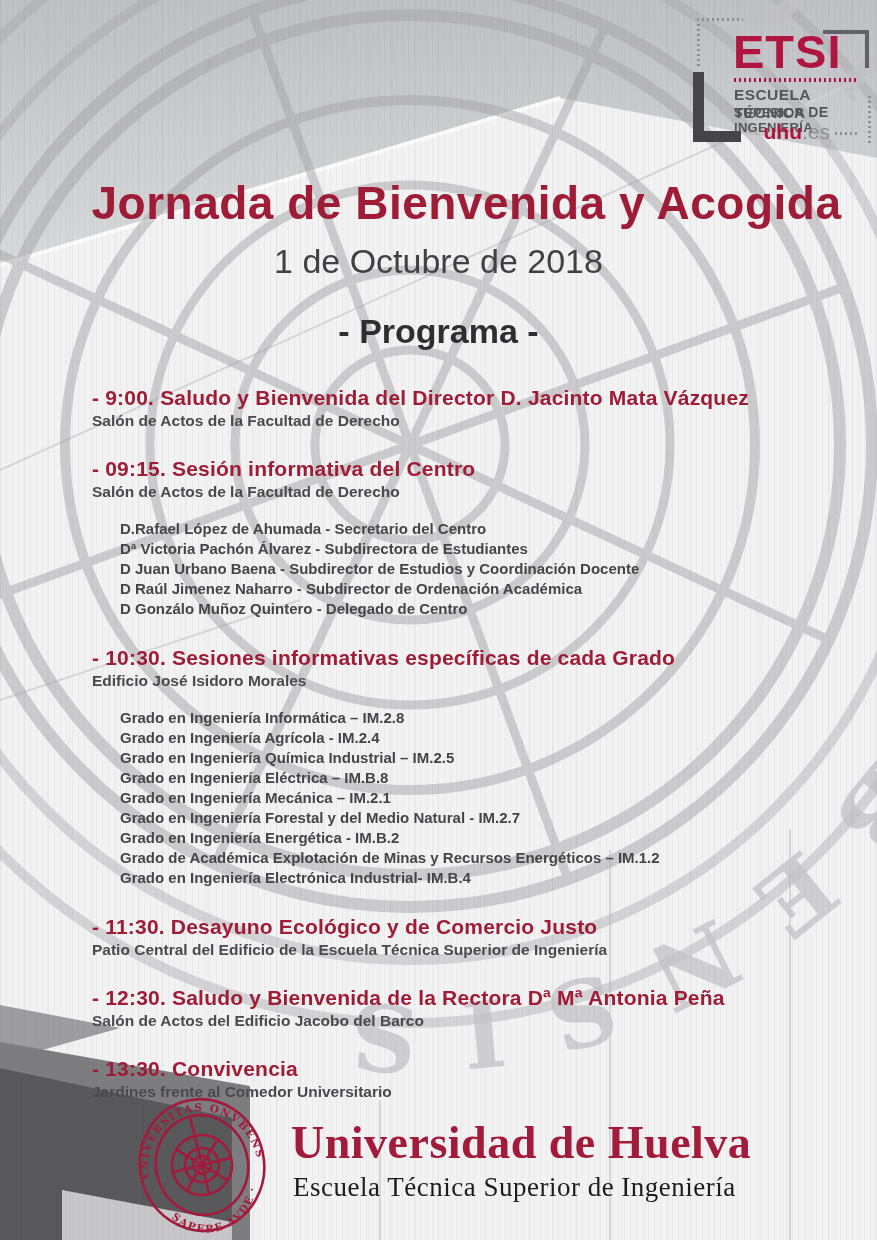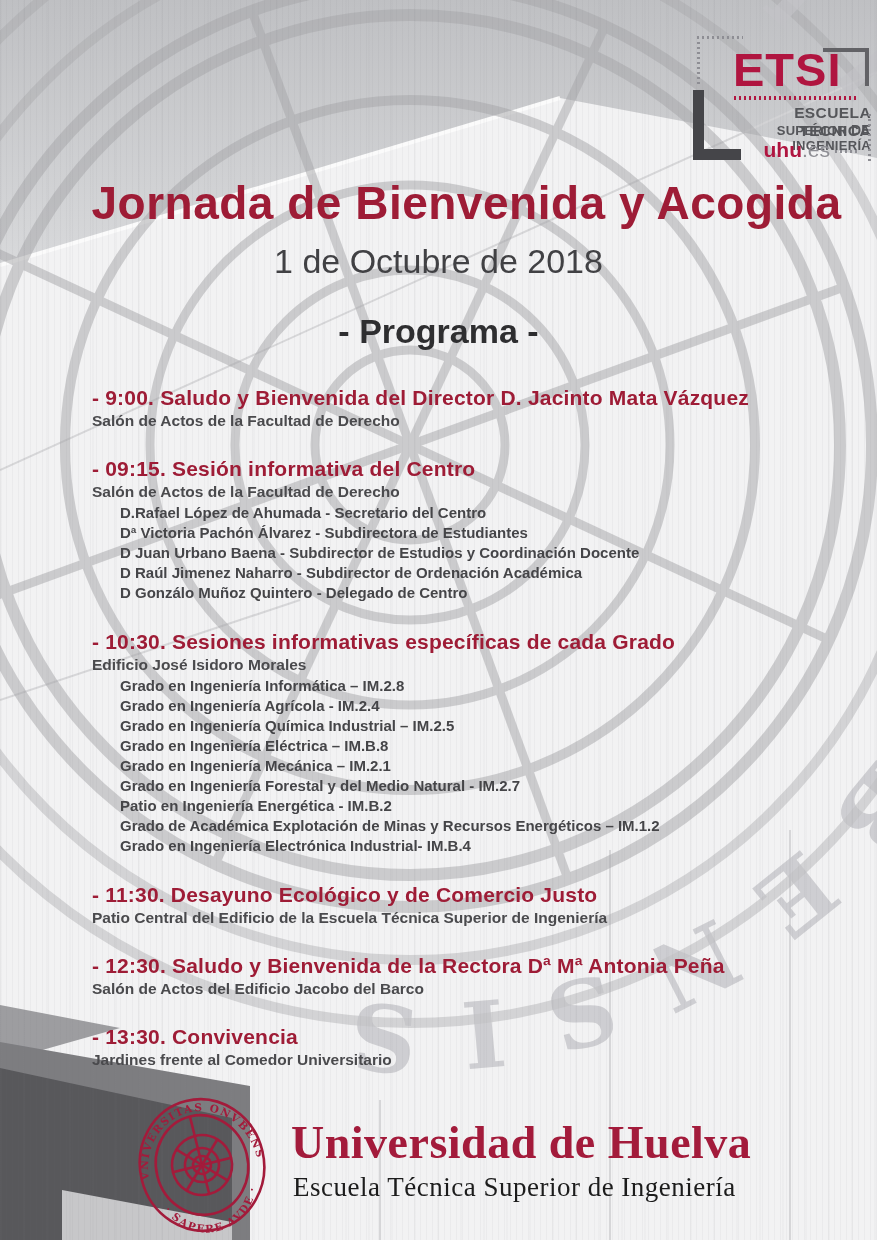--- a/index.html
+++ b/index.html
@@ -9,21 +9,21 @@
 
   
   .bg { position:absolute; inset:0; z-index:0; }
   .texture { position:absolute; inset:0; z-index:1; pointer-events:none;
     background:
       repeating-linear-gradient(90deg, rgba(110,110,116,0.055) 0 1px, rgba(0,0,0,0) 1px 6px),
       repeating-linear-gradient(90deg, rgba(130,130,136,0.045) 0 2px, rgba(0,0,0,0) 2px 23px);
   }
 
   
-  .etsi-logo { position:absolute; top:28px; right:6px; width:176px; height:134px; z-index:3;text-align:right; }
+  .etsi-logo { position:absolute; top:10px; right:6px; width:176px; height:134px; z-index:3; }
   .dots-h { position:absolute; height:3px;
     background:repeating-linear-gradient(90deg,#8e8e94 0 2px, transparent 2px 5px); }
   .dots-h.red { background:repeating-linear-gradient(90deg,#b01540 0 2px, transparent 2px 5px); height:4px; }
   .dots-v { position:absolute; width:3px;
     background:repeating-linear-gradient(180deg,#8e8e94 0 2px, transparent 2px 5px); }
   .etsi-dots-top { top:8px; left:2px; width:46px; }
   .etsi-dots-left { top:14px; left:2px; height:42px; }
   .etsi-dots-right { top:86px; right:0px; height:48px; }
   .bracket-tr { position:absolute; top:20px; right:2px; width:46px; height:38px;
     border-top:4px solid #626266; border-right:4px solid #626266; }
@@ -49,21 +49,21 @@
   .date { position:absolute; top:242px; left:0; width:100%; text-align:center; z-index:2;
     font-size:34px; color:#414144; }
   .programa { position:absolute; top:312px; left:0; width:100%; text-align:center; z-index:2;
     font-size:34px; font-weight:bold; color:#2e2e30; }
 
   
   .sections { position:absolute; top:385px; left:92px; width:720px; z-index:2; }
   .section { margin-bottom:26px; }
   .sec-title { font-size:21px; font-weight:bold; color:#9e1c36; line-height:26px; letter-spacing:0.2px; }
   .sec-loc { font-size:15.5px; font-weight:bold; color:#4a4a4d; line-height:19px; }
-  .sec-items { margin-top:2px; padding-left:28px; }
+  .sec-items { margin-top:18px; padding-left:28px; }
   .sec-item { font-size:15px; font-weight:bold; color:#454548; line-height:20px; }
 
   
   .footer { position:absolute; left:0; top:1090px; width:877px; height:150px; z-index:2; }
   .seal { position:absolute; left:136px; top:4px; transform:rotate(-14deg); }
   .uni-name { position:absolute; left:291px; top:30px; font-family:"Liberation Serif", serif;
     font-weight:bold; font-size:46px; color:#a31b3b; line-height:1; letter-spacing:0.5px; }
   .school-name { position:absolute; left:293px; top:82px; font-family:"Liberation Serif", serif;
     font-size:27px; color:#1c1c1c; letter-spacing:0.5px; }
 </style>
@@ -167,21 +167,21 @@
     <div class="section">
       <div class="sec-title">- 10:30. Sesiones informativas específicas de cada Grado</div>
       <div class="sec-loc">Edificio José Isidoro Morales</div>
       <div class="sec-items">
         <div class="sec-item">Grado en Ingeniería Informática – IM.2.8</div>
         <div class="sec-item">Grado en Ingeniería Agrícola - IM.2.4</div>
         <div class="sec-item">Grado en Ingeniería Química Industrial – IM.2.5</div>
         <div class="sec-item">Grado en Ingeniería Eléctrica – IM.B.8</div>
         <div class="sec-item">Grado en Ingeniería Mecánica – IM.2.1</div>
         <div class="sec-item">Grado en Ingeniería Forestal y del Medio Natural - IM.2.7</div>
-        <div class="sec-item">Patio en Ingeniería Energética - IM.B.2</div>
+        <div class="sec-item">Grado en Ingeniería Energética - IM.B.2</div>
         <div class="sec-item">Grado de Académica Explotación de Minas y Recursos Energéticos – IM.1.2</div>
         <div class="sec-item">Grado en Ingeniería Electrónica Industrial- IM.B.4</div>
       </div>
     </div>
 
     <div class="section">
       <div class="sec-title">- 11:30. Desayuno Ecológico y de Comercio Justo</div>
       <div class="sec-loc">Patio Central del Edificio de la Escuela Técnica Superior de Ingeniería</div>
     </div>
 

